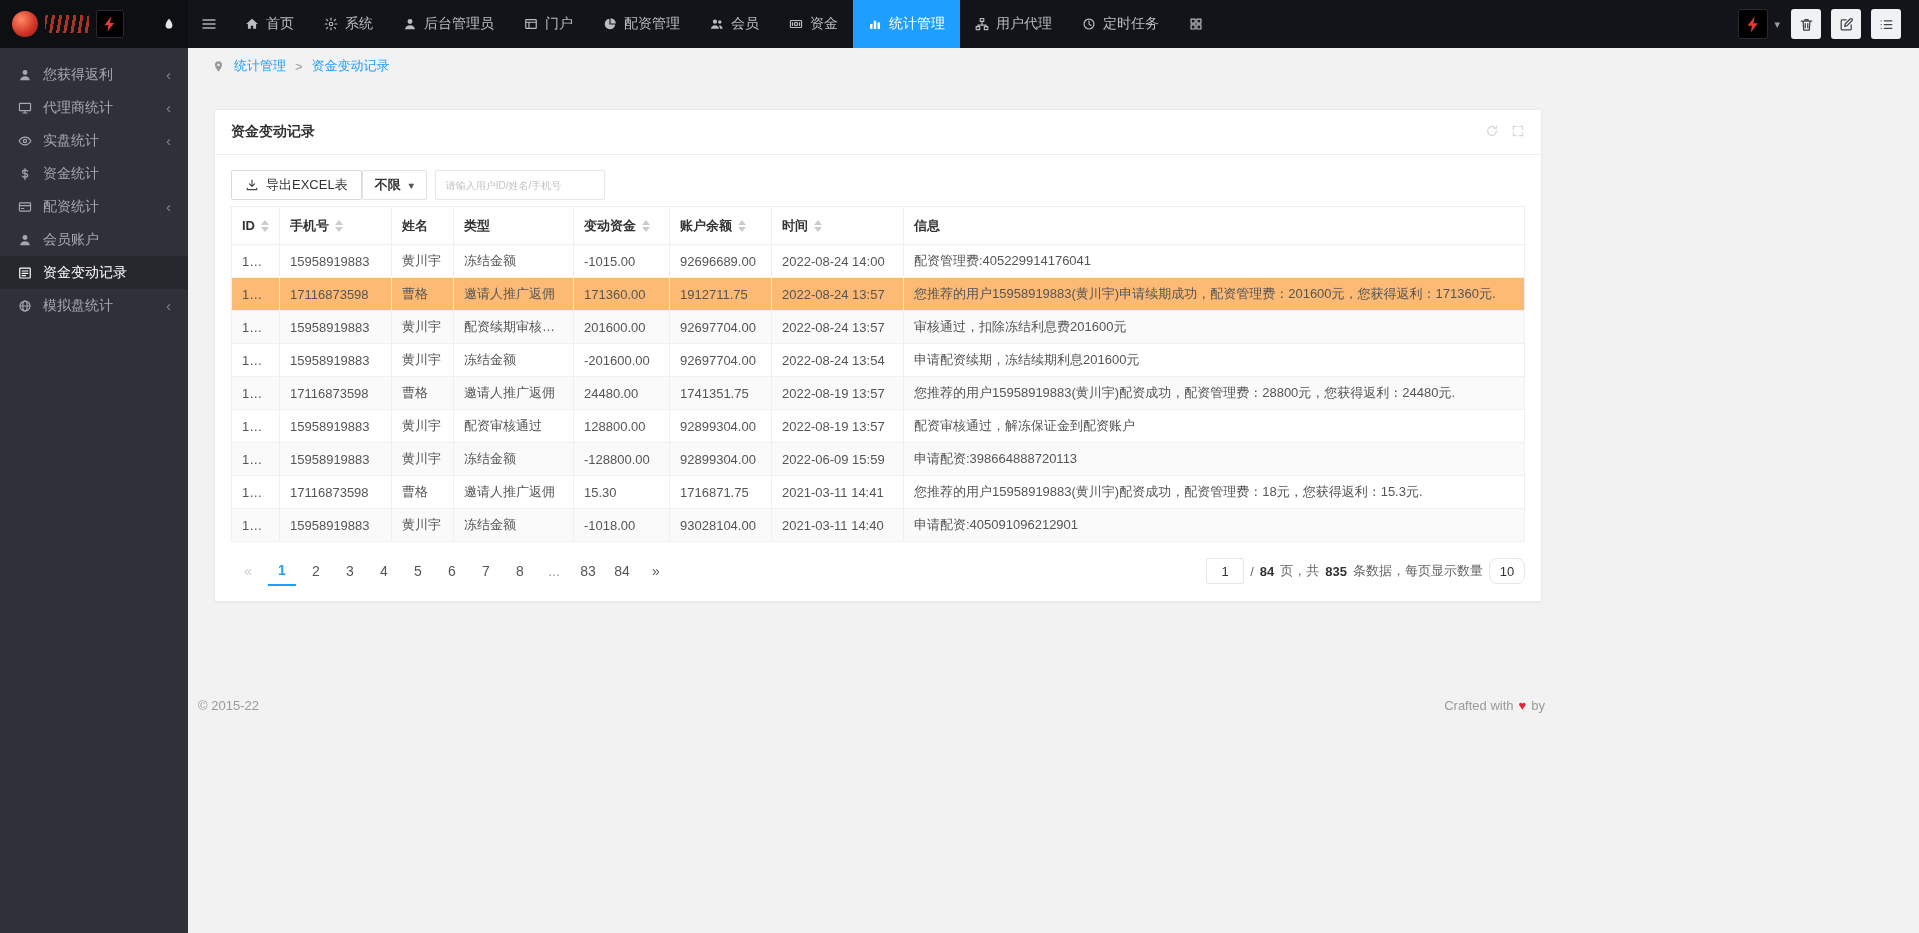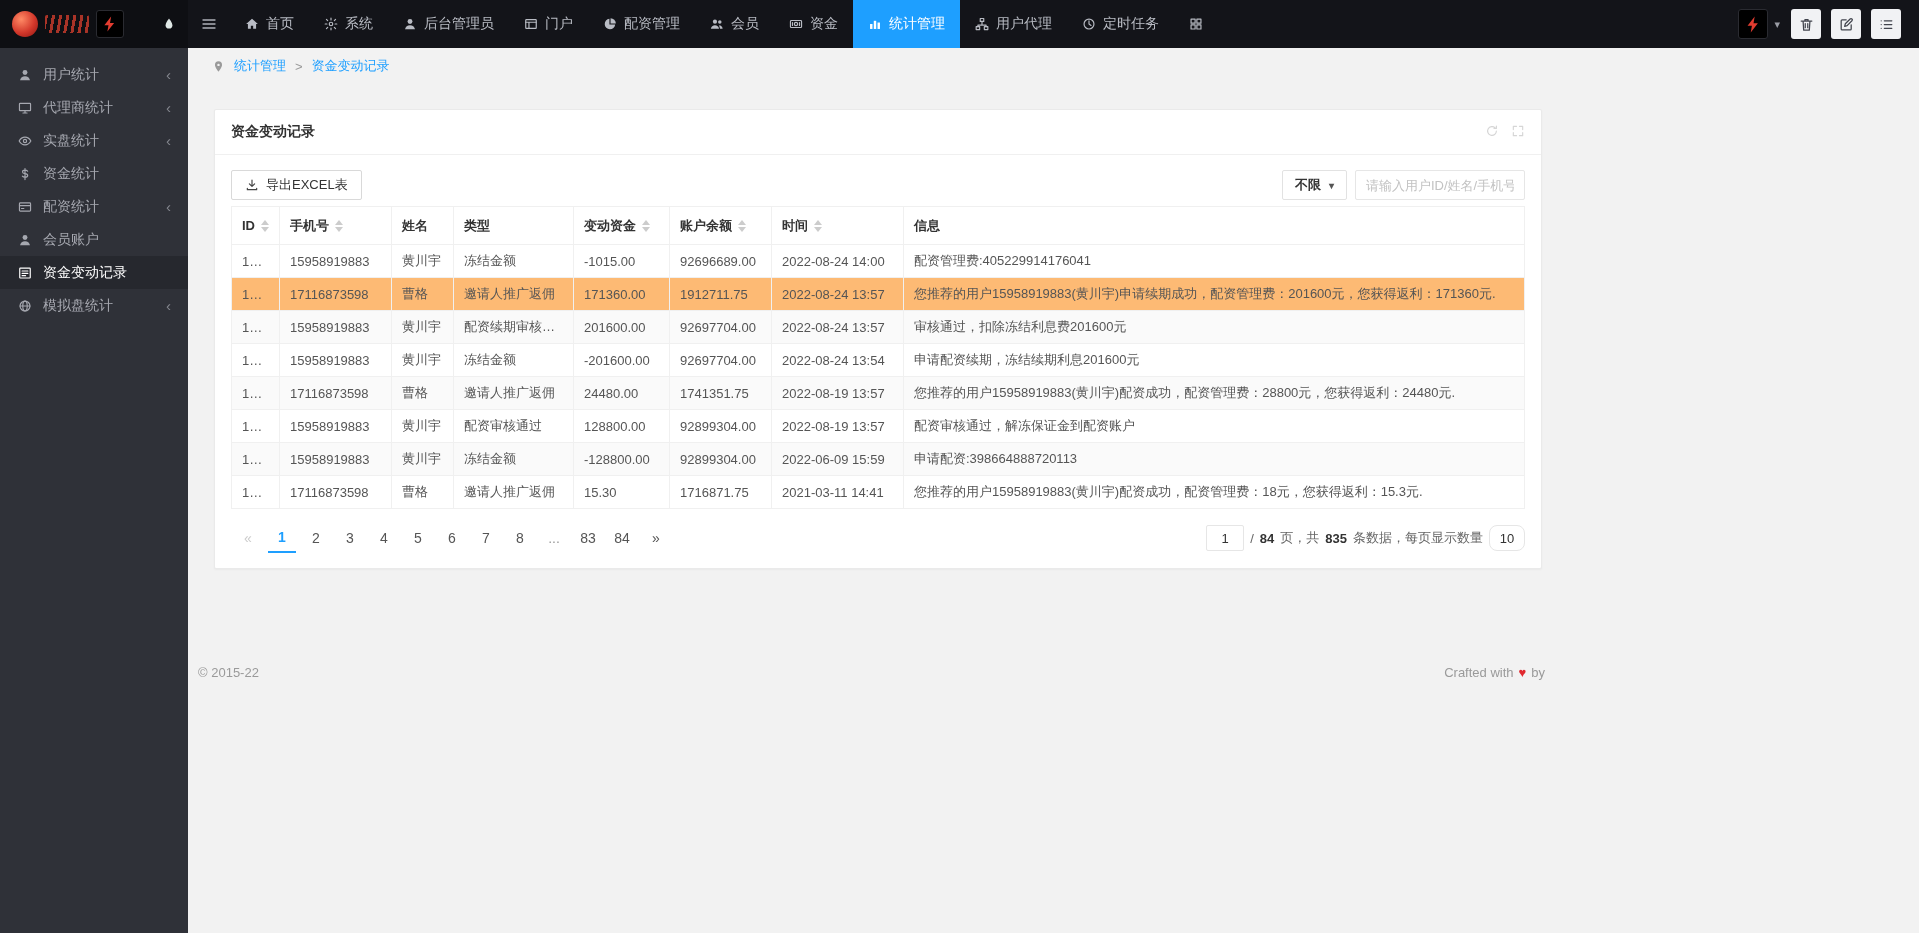--- a/index.html
+++ b/index.html
@@ -53,30 +53,30 @@
   .sep{color:#9a9a9a}
 
   .card{width:1328px;margin:25px 0 0 26px;background:#fff;border:1px solid #eaeaea;border-radius:2px;
         box-shadow:0 1px 2px rgba(0,0,0,.04)}
   .card-header{display:flex;align-items:center;justify-content:space-between;padding:13px 16px;border-bottom:1px solid #f0f0f0}
   .card-header h2{margin:0;font-size:14px;font-weight:700;color:#333}
   .card-tools{display:flex;gap:12px}
   .tool-btn{background:none;border:none;color:#d6d6d6;cursor:pointer;padding:0;font-size:14px}
   .card-body{padding:15px 16px}
 
-  .toolbar{display:flex;align-items:center;justify-content:space-between}
+  .toolbar{display:flex;align-items:center;}
   .btn-export{display:inline-flex;align-items:center;gap:7px;height:30px;padding:0 13px;background:#fff;
               border:1px solid #d9d9d9;border-radius:2px;font-size:13px;color:#333;cursor:pointer}
   .btn-export .icon{font-size:14px;color:#444}
   .toolbar-right{display:flex;align-items:center;gap:8px}
   .btn-filter{display:inline-flex;align-items:center;gap:8px;height:30px;padding:0 12px;background:#fff;
               border:1px solid #e2e2e2;border-radius:2px;font-size:13px;font-weight:700;color:#333;cursor:pointer}
   .btn-filter .icon-text{font-size:10px;color:#555}
   .search-input{width:170px;height:30px;border:1px solid #e6e6e6;border-radius:2px;padding:0 10px;
-                font-size:13px;color:#333;outline:none;background:#fff}
+                font-size:10px;color:#333;outline:none;background:#fff}
   .search-input::placeholder{color:#c2c2c2}
 
   table{width:100%;border-collapse:collapse;margin-top:6px;table-layout:fixed}
   th,td{border:1px solid #f0f0f0;padding:0 10px;text-align:left;white-space:nowrap;overflow:hidden;text-overflow:ellipsis}
   th{height:38px;font-size:13px;font-weight:700;color:#333;background:#fff}
   td{height:33px;font-size:13px;color:#555}
   tbody tr:nth-child(odd):not(:first-child){background:#fafafa}
   tbody tr.highlight{background:#fdba74}
   th .th-inner{display:inline-flex;align-items:center;gap:6px}
   .sort{display:inline-flex;flex-direction:column;gap:2px;cursor:pointer}
@@ -275,21 +275,21 @@
 
   <aside class="sidebar">
     <ul>
         <li class="side-item">
           <span class="icon">
             <svg viewBox="0 0 24 24" fill="currentColor">
               <circle cx="12" cy="7.8" r="4.2"></circle>
               <path d="M3.5 21c.6-4.2 4-7 8.5-7s7.9 2.8 8.5 7z"></path>
             </svg>
           </span>
-          <span class="side-label">用户统计</span>
+          <span class="side-label">您获得返利</span>
           <span class="chev">‹</span>
         </li>
         <li class="side-item">
           <span class="icon">
             <svg viewBox="0 0 24 24" fill="none" stroke="currentColor" stroke-width="2" stroke-linecap="round" stroke-linejoin="round">
               <rect x="2.5" y="4" width="19" height="12.5" rx="1"></rect>
               <path d="M8.5 20.5h7M12 16.5v4"></path>
             </svg>
           </span>
           <span class="side-label">代理商统计</span>
@@ -538,20 +538,30 @@
               </tr>
               <tr>
                 <td>1398</td>
                 <td>17116873598</td>
                 <td>曹格</td>
                 <td>邀请人推广返佣</td>
                 <td>15.30</td>
                 <td>1716871.75</td>
                 <td>2021-03-11 14:41</td>
                 <td>您推荐的用户15958919883(黄川宇)配资成功，配资管理费：18元，您获得返利：15.3元.</td>
+              </tr>
+              <tr>
+                <td>1396</td>
+                <td>15958919883</td>
+                <td>黄川宇</td>
+                <td>冻结金额</td>
+                <td>-1018.00</td>
+                <td>93028104.00</td>
+                <td>2021-03-11 14:40</td>
+                <td>申请配资:405091096212901</td>
               </tr>
             </tbody>
         </table>
 
         <div class="pager-row">
           <ul class="pager">
               <li class="page disabled">«</li>
               <li class="page active">1</li>
               <li class="page">2</li>
               <li class="page">3</li>

